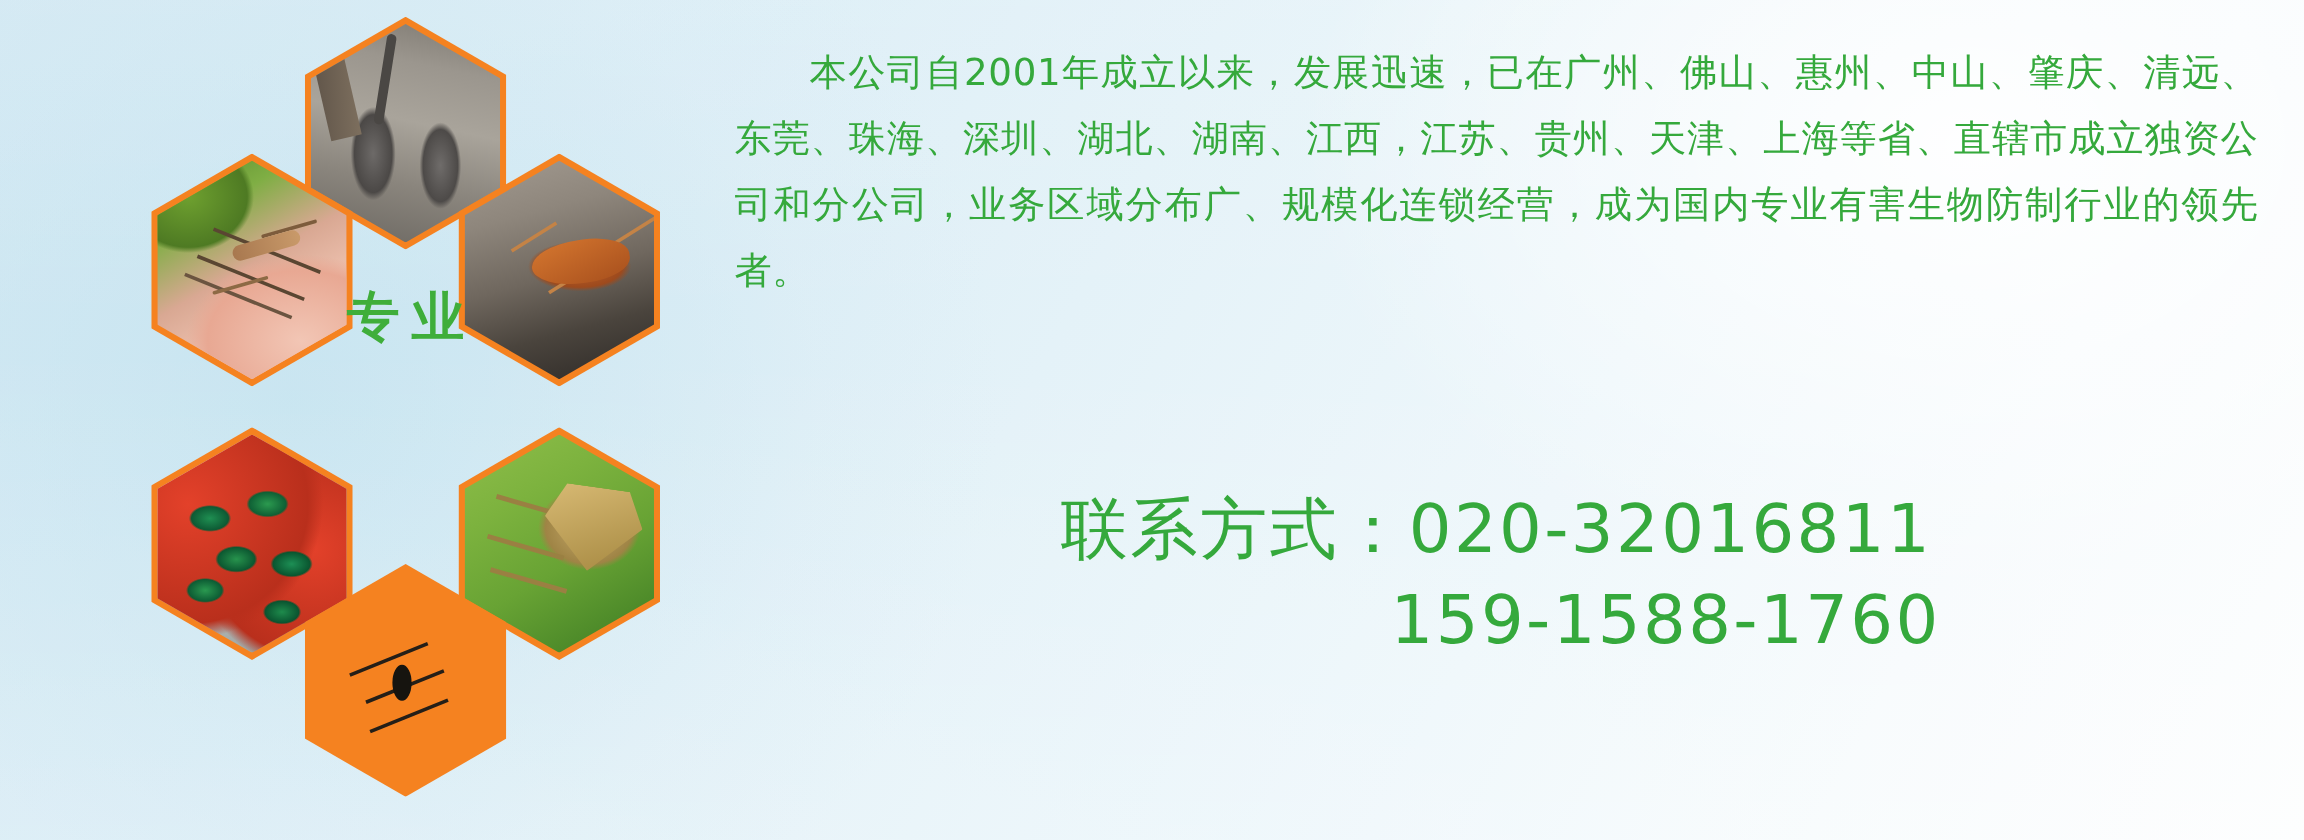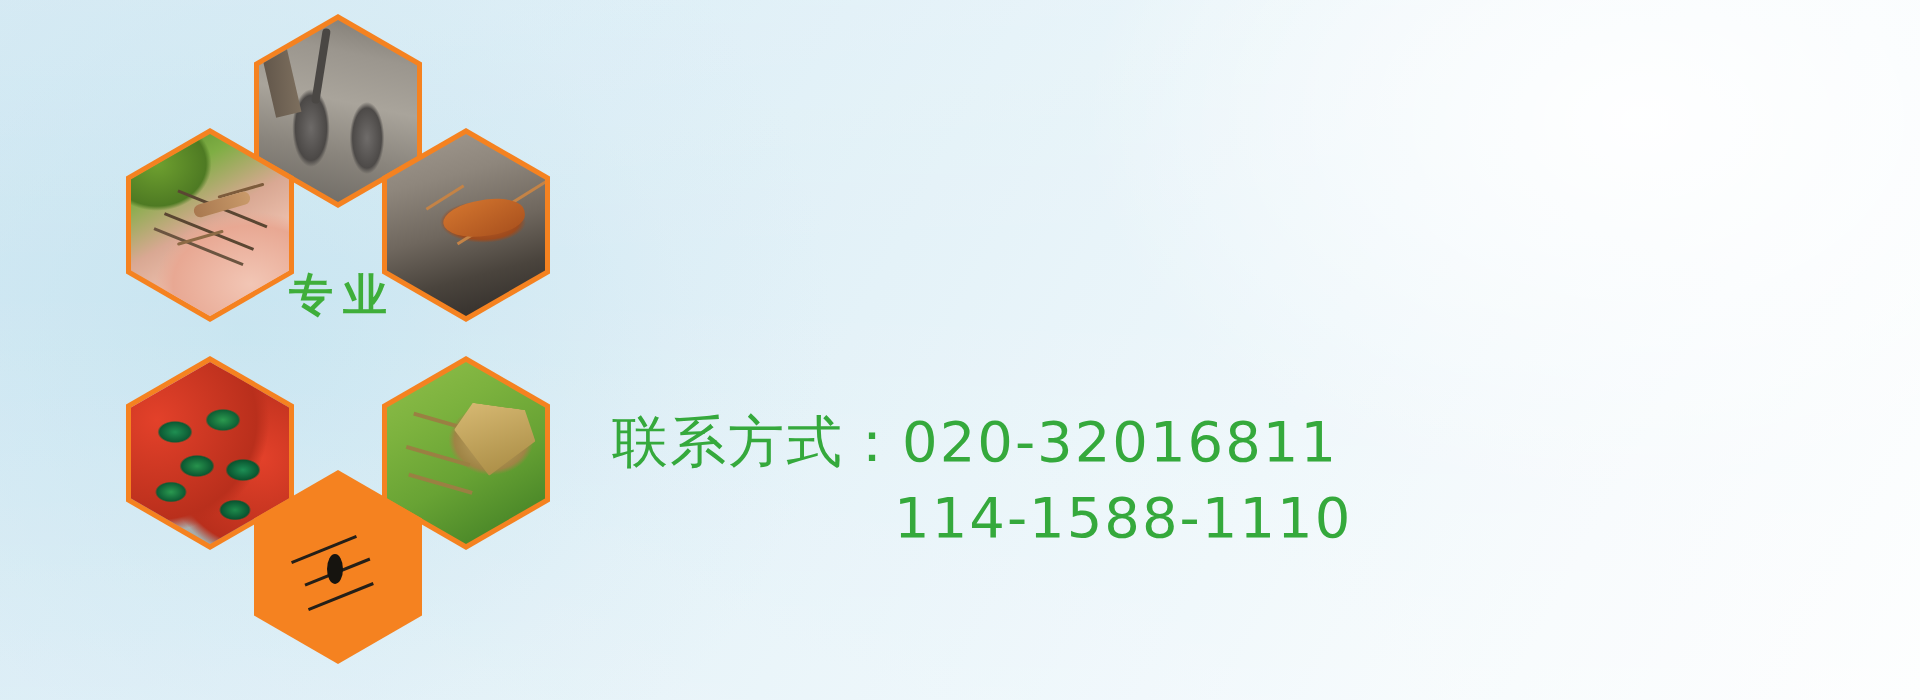--- a/index.html
+++ b/index.html
@@ -37,21 +37,21 @@
 
   
   .hex-rat        {left:168px; top:6px;}
   .hex-mosquito   {left:40px;  top:120px;}
   .hex-cockroach  {left:296px; top:120px;}
   .hex-flies      {left:40px;  top:348px;}
   .hex-stinkbug   {left:296px; top:348px;}
   .hex-ant        {left:168px; top:462px;}
 
   .hex-label{
-    position:absolute;left:168px;top:190px;width:168px;height:194px;
+    position:absolute;left:168px;top:160px;width:168px;height:194px;
     display:flex;flex-direction:column;align-items:center;justify-content:center;
     gap:28px;
     color:#3fae3a;font-weight:bold;font-size:44px;letter-spacing:10px;
     text-indent:10px;line-height:1.05;
     font-family:"DejaVu Sans","Liberation Sans",sans-serif;
   }
   .hex-label span{display:block;}
 
   
   .ph{position:absolute;inset:0;}
@@ -166,20 +166,21 @@
     text-align-last:left;
     margin:0;
   }
   .para .indent{display:inline-block;width:62px;}
 
   .contact{
     position:absolute;left:612px;top:404px;width:1270px;
     color:#35a93c;
     font-family:"DejaVu Sans","Liberation Sans",sans-serif;
     font-weight:500;
+    text-align:center;
   }
   .contact-line1{
     font-size:56px;line-height:76px;letter-spacing:2px;white-space:nowrap;
   }
   .contact-line2{
     font-size:56px;line-height:76px;letter-spacing:2px;white-space:nowrap;
     padding-left:282px;
   }
 </style>
 </head>
@@ -224,18 +225,21 @@
       <div class="inner">
           <div class="ph ph-ant"></div>
         </div>
     </div>
 
     <div class="hex-label">
       <span>专业</span>
     </div>
   </div>
 
+  <div class="copy">
+    <p class="para"><span class="indent"></span><span>本公司自2001年成立以来，发展迅速，已在广州、佛山、惠州、中山、肇庆、清远、东莞、珠海、深圳、湖北、湖南、江西，江苏、贵州、天津、上海等省、直辖市成立独资公司和分公司，业务区域分布广、规模化连锁经营，成为国内专业有害生物防制行业的领先者。</span></p>
+  </div>
 
   <div class="contact">
     <div class="contact-line1">联系方式：020-32016811</div>
-    <div class="contact-line2">114-1588-1110</div>
+    <div class="contact-line2">159-1588-1760</div>
   </div>
 </div>
 
 </body></html>

